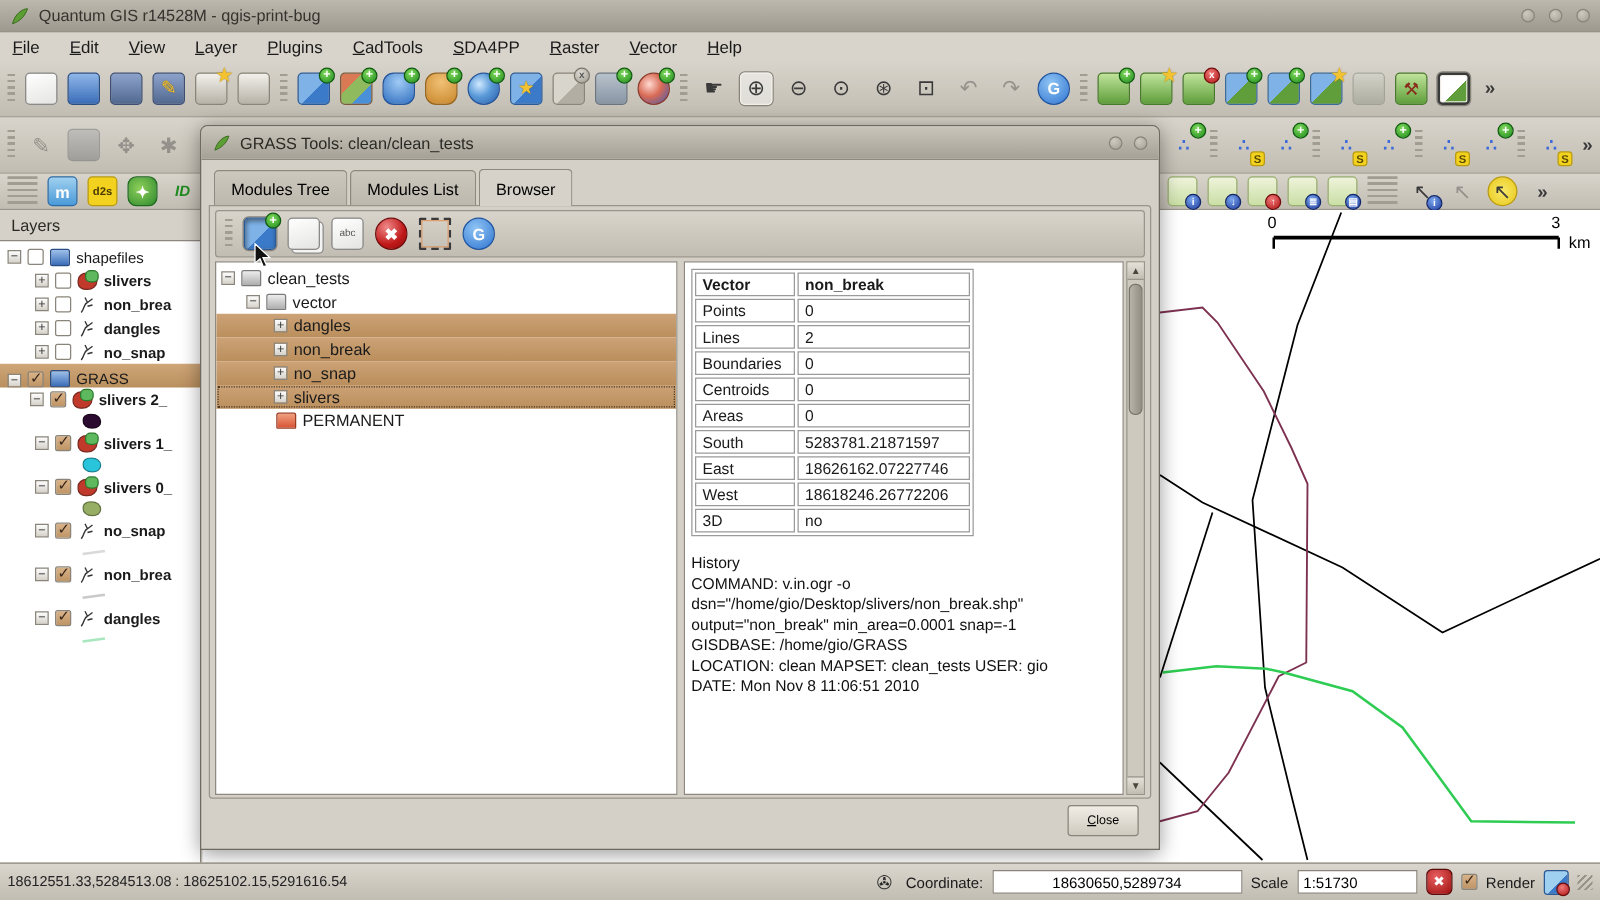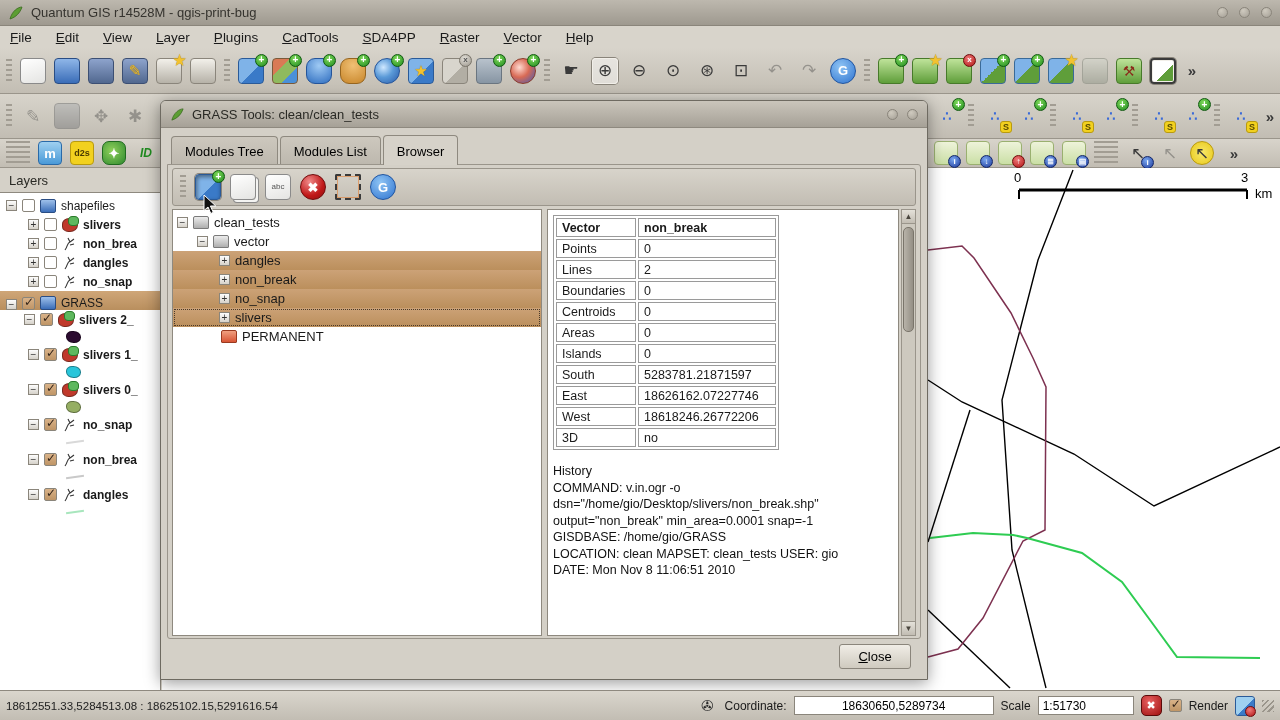--- a/index.html
+++ b/index.html
@@ -150,23 +150,23 @@
   .info-table td.c1 { width:80px; } .info-table td.c2 { width:138px; }
   .info-table tr.hdr td { font-weight:bold; }
   .history { margin-top:13px; font-size:12.5px; line-height:16.5px; color:#111; }
   .vscroll { position:absolute; left:733px; top:44px; width:15px; height:427px;
     background:#cdc9bf; border:1px solid #9a958b; display:flex; flex-direction:column; align-items:center; }
   .vs-arrow { width:13px; height:14px; font-size:8px; line-height:14px; text-align:center; color:#4a463e;
     background:linear-gradient(180deg,#e4e1d9,#c2bdb3); border-bottom:1px solid #9a958b; }
   .vs-arrow.dn { margin-top:auto; border-top:1px solid #9a958b; border-bottom:none; }
   .vs-thumb { width:11px; height:105px; margin-top:3px; border-radius:5px;
     background:linear-gradient(90deg,#b8b3a9,#948f85); border:1px solid #7a756b; }
-  .btn { position:absolute; right:16px; bottom:10px; width:72px; height:25px;
+  .btn { position:absolute; right:16px; bottom:10px; width:57px; height:25px;
     background:linear-gradient(180deg,#f0ede6,#cfcabf); border:1px solid #8a857b; border-radius:3px;
-    font-size:13px; font-family:inherit; cursor:default;text-align:center; }
+    font-size:10px; font-family:inherit; cursor:default;text-align:center; }
   .btn-label { display:block; }
   .btn-label::first-letter { text-decoration:underline; }
   .cursor-overlay { position:absolute; left:42px; top:93px; z-index:60; }
 
   
   .statusbar { position:absolute; left:0; right:0; bottom:0; height:30px;
     background:linear-gradient(180deg,#dad6cd,#c2bdb3); border-top:1px solid #8e897f;
     display:flex; align-items:center; gap:7px; padding:0 6px; font-size:12px; z-index:60; }
   .sb-extents { flex:1; font-size:11.5px; color:#222; }
   .sb-input { height:19px; border:1px solid #8a857b; background:#fff; font-size:12px; font-family:inherit; padding:0 4px; }
@@ -1080,24 +1080,20 @@
             <tr>
               <td class="c1">Centroids</td>
               <td class="c2">0</td>
             </tr>
 
             <tr>
               <td class="c1">Areas</td>
               <td class="c2">0</td>
             </tr>
 
-            <tr>
-              <td class="c1">Islands</td>
-              <td class="c2">0</td>
-            </tr>
 
 
             <tr>
               <td class="c1">South</td>
               <td class="c2">5283781.21871597</td>
             </tr>
 
             <tr>
               <td class="c1">East</td>
               <td class="c2">18626162.07227746</td>

